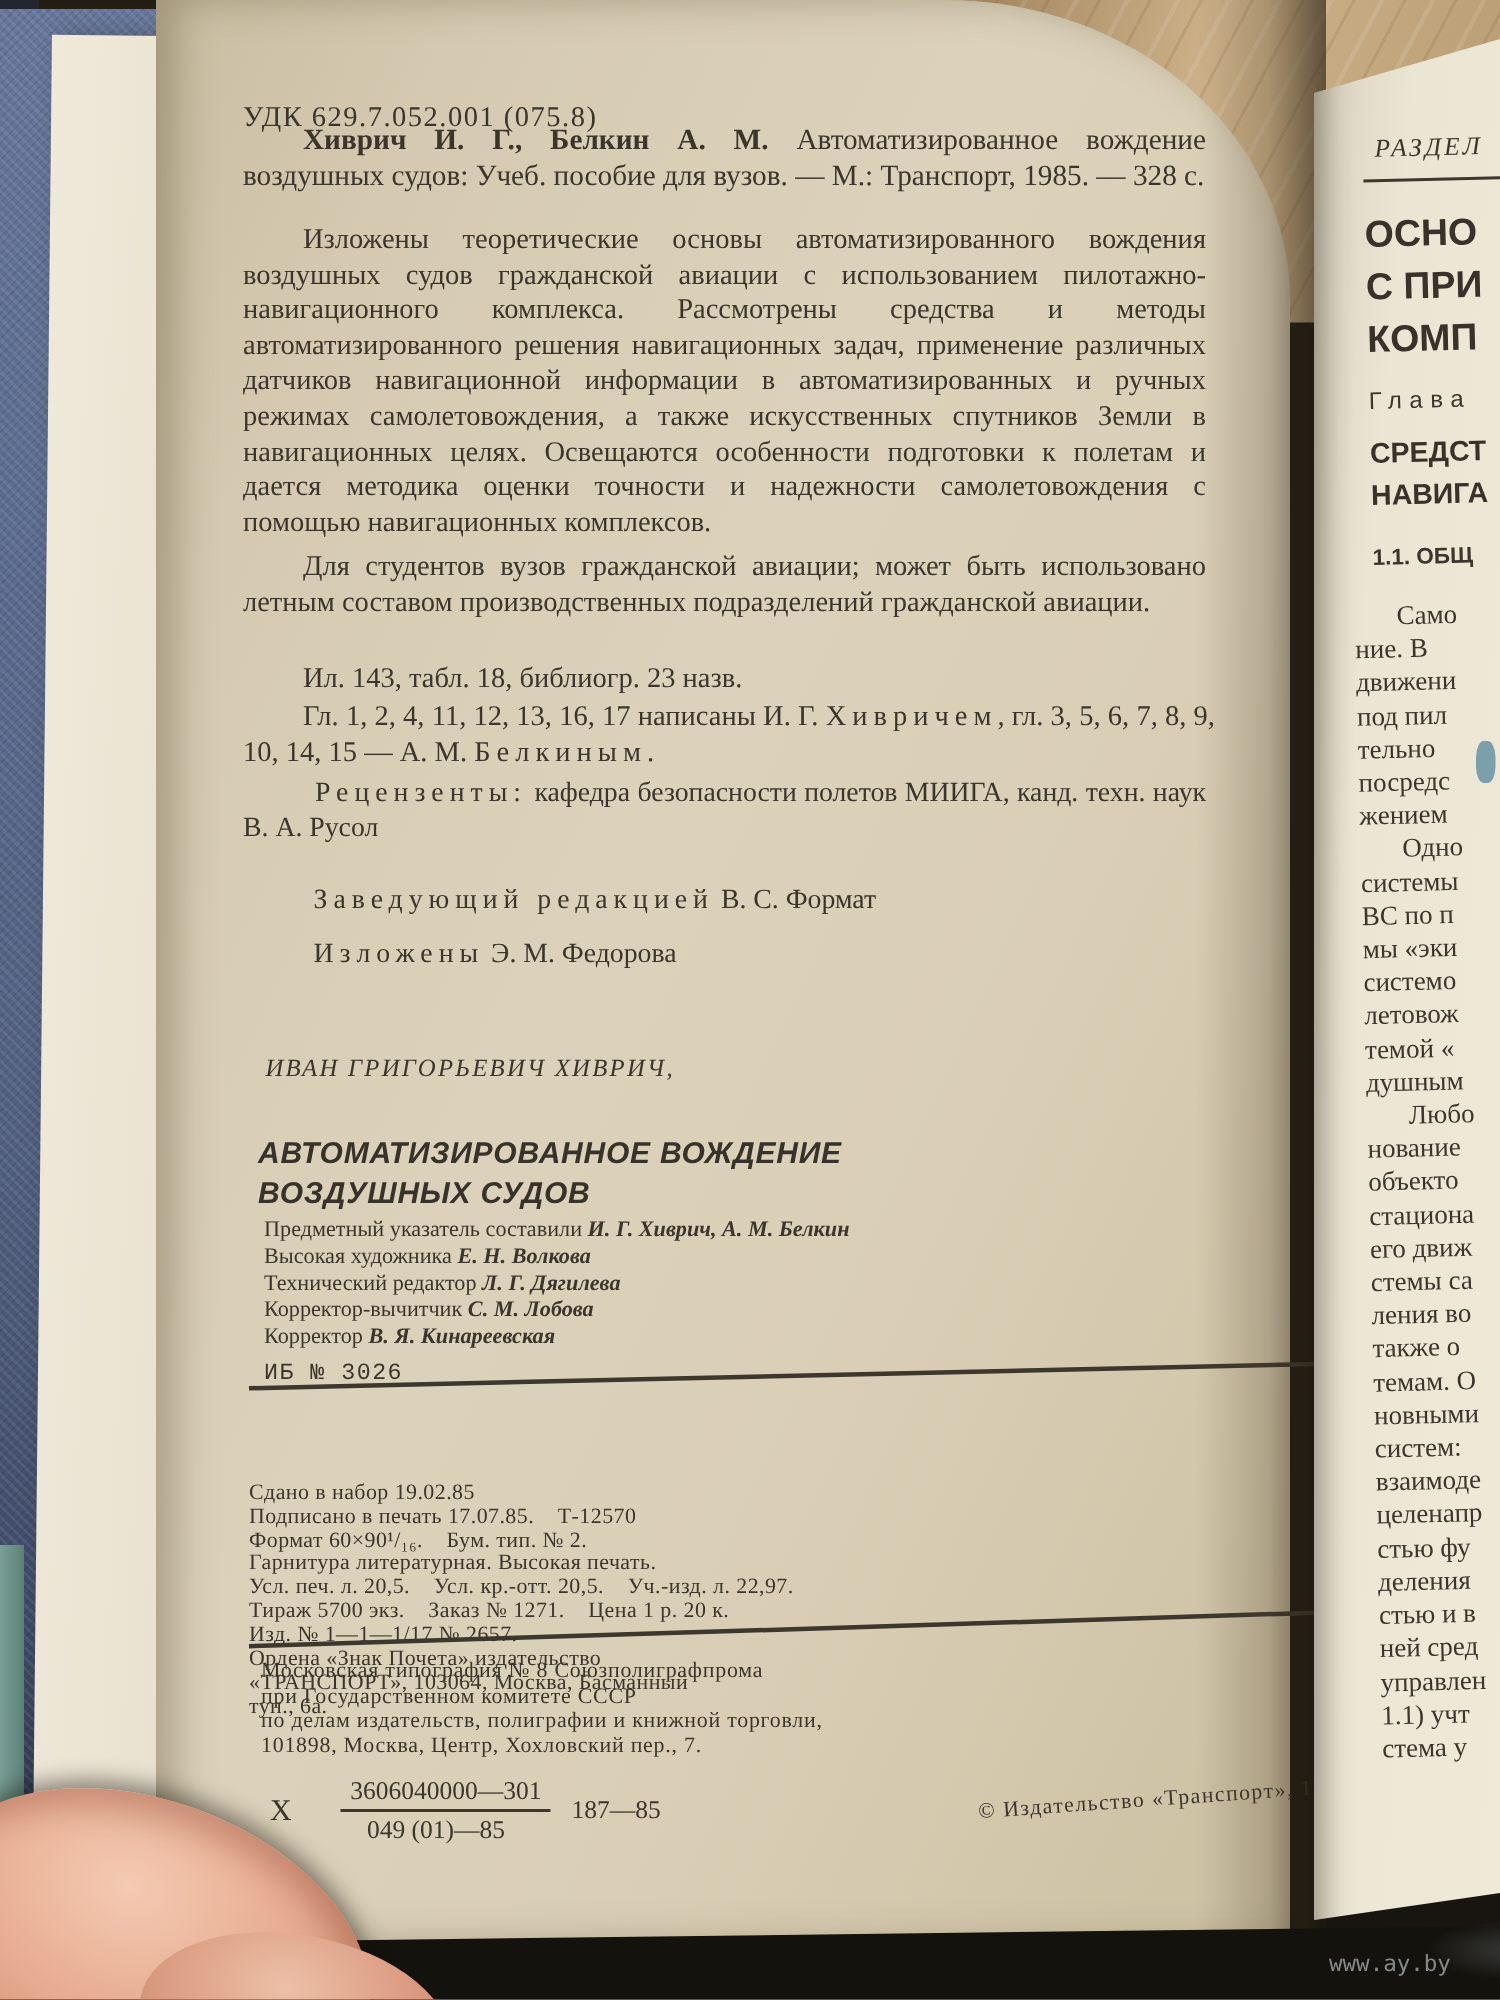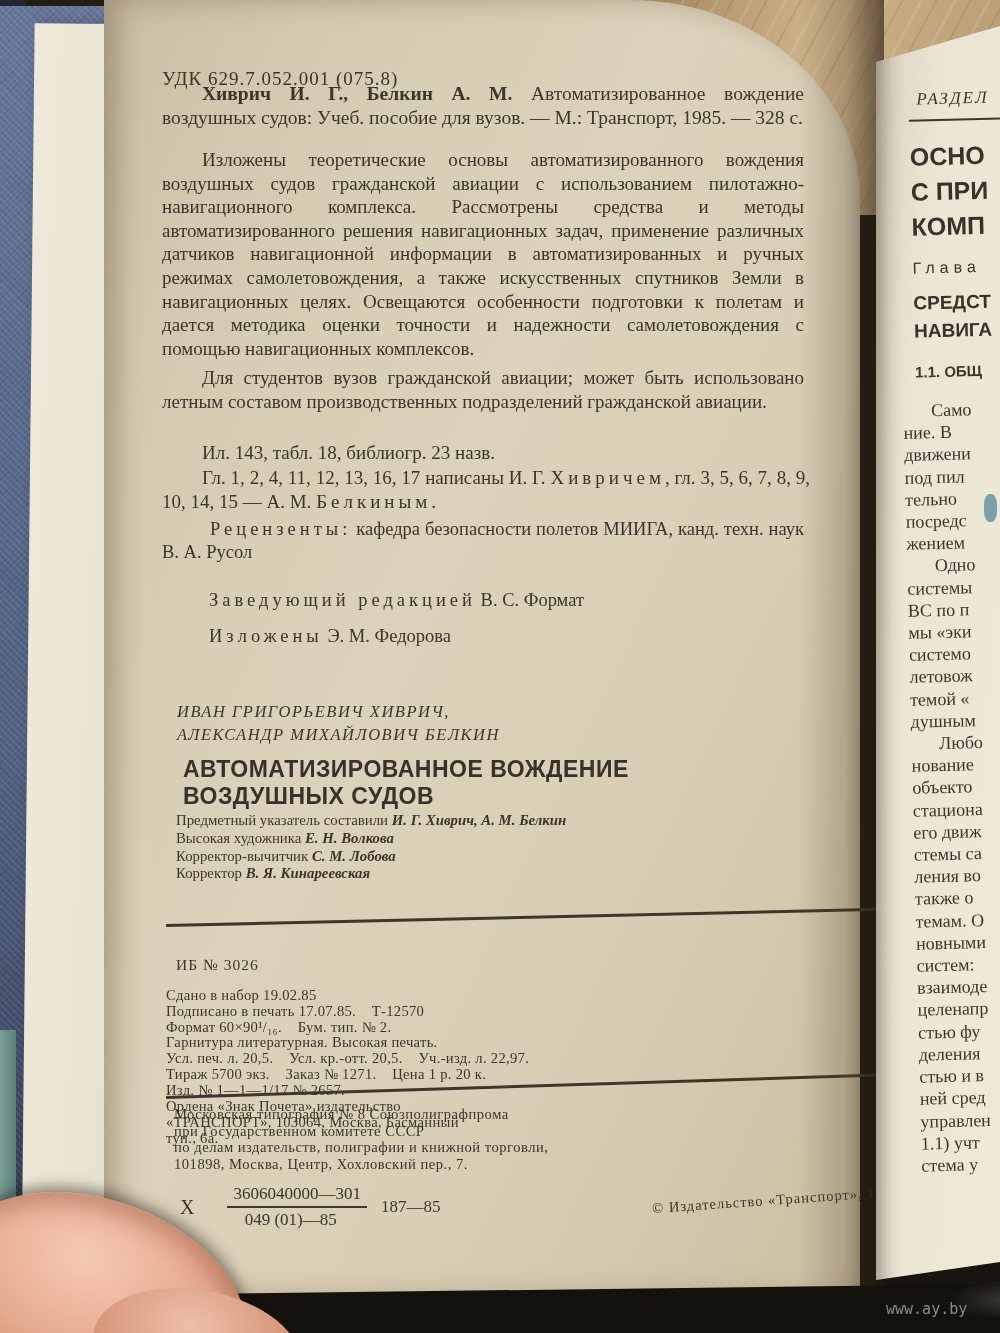--- a/index.html
+++ b/index.html
@@ -40,24 +40,24 @@
   .udk{left:58px;top:24px;font-size:19px;letter-spacing:1px;margin-top:44px;}
   .biblio{left:58px;top:82px;width:642px;font-size:19.5px;line-height:24px;}
   .annot{left:58px;top:148px;width:642px;font-size:19px;line-height:23.6px;}
   .audien{left:58px;top:366px;width:642px;font-size:19px;line-height:23.6px;}
   .stats{left:98px;top:442px;font-size:19px;}
   .chapters{left:58px;top:466px;width:648px;font-size:19px;line-height:24px;text-indent:40px;}
   .reviewers{left:58px;top:518px;width:642px;font-size:18.5px;line-height:23px;text-indent:48px;}
   .zavedu{left:105px;top:590px;font-size:18.5px;}
   .redact{left:105px;top:626px;font-size:18.5px;}
   .authcaps{left:73px;top:700px;font-size:16.5px;line-height:23px;font-style:italic;letter-spacing:1.5px;}
-  .titlecaps{left:79px;top:756px;font-size:23px;line-height:27px;font-weight:bold;
-     font-family:"Liberation Sans","DejaVu Sans",sans-serif;letter-spacing:.5px;color:#37322a;}
+  .titlecaps{left:68px;top:756px;font-size:20px;line-height:27px;font-weight:bold;
+     font-family:"Liberation Sans","DejaVu Sans",sans-serif;letter-spacing:.5px;color:#37322a;font-style:italic;}
   .credits{left:72px;top:812px;font-size:14.8px;line-height:17.8px;}
-  .ibnum{left:72px;top:956px;font-size:15.5px;letter-spacing:1px;}
+  .ibnum{left:72px;top:906px;font-size:15.5px;letter-spacing:1px;font-family:Liberation Mono, monospace;}
   .rule1{left:62px;top:924px;width:792px;height:0;border-top:3px solid #3d372d;transform:rotate(-1.3deg);transform-origin:left;}
   .imprint{left:62px;top:940px;font-size:14.6px;line-height:15.9px;letter-spacing:.3px;}
   .rule2{left:62px;top:1096px;width:792px;height:0;border-top:3px solid #3d372d;transform:rotate(-1.8deg);transform-origin:left;}
   .typogr{left:70px;top:1106px;font-size:14.6px;line-height:16.6px;letter-spacing:.5px;}
   .catalog{left:76px;top:1184px;display:flex;align-items:center;gap:14px;font-size:17px;}
   .catalog .xl{font-size:20px;margin-right:6px;}
   .frac{display:inline-block;text-align:center;}
   .frac .num{padding:0 6px 2px;border-bottom:2px solid #3d372d;margin-left:13px;}
   .frac .den{padding-top:2px;}
   .copyr{left:548px;top:1192px;font-size:14.5px;letter-spacing:1px;transform:rotate(-4deg);white-space:nowrap;}
@@ -120,33 +120,33 @@
 
     <div class="blk reviewers just"><span class="sp">Рецензенты:</span><span> кафедра безопасности полетов МИИГА, канд. техн. наук В. А. Русол</span></div>
 
     <div class="blk zavedu"><span class="sp">Заведующий редакцией</span><span> В. С. Формат</span></div>
 
     <div class="blk redact"><span class="sp">Изложены</span><span> Э. М. Федорова</span></div>
 
     <div class="blk authcaps">
 
     <div class="author-line">ИВАН ГРИГОРЬЕВИЧ ХИВРИЧ,</div>
-        <div class="author-line">АЛЕКСАНДР МИХАЙЛОВИЧ БЕЛКИН</div>
       </div>
 
     <div class="blk titlecaps">
 
     <div class="title-line">АВТОМАТИЗИРОВАННОЕ ВОЖДЕНИЕ</div>
         <div class="title-line">ВОЗДУШНЫХ СУДОВ</div>
       </div>
 
     <div class="blk credits">
 
     <div class="credit-line"><span>Предметный указатель составили </span><span class="it b">И. Г. Хиврич, А. М. Белкин</span></div>
         <div class="credit-line"><span>Высокая художника </span><span class="it b">Е. Н. Волкова</span></div>
+        <div class="credit-line"><span>Технический редактор </span><span class="it b">Л. Г. Дягилева</span></div>
         <div class="credit-line"><span>Корректор-вычитчик </span><span class="it b">С. М. Лобова</span></div>
         <div class="credit-line"><span>Корректор </span><span class="it b">В. Я. Кинареевская</span></div>
       </div>
 
     <div class="blk ibnum">ИБ № 3026</div>
 
     <div class="blk rule1"></div>
 
     <div class="blk imprint pre">
       

